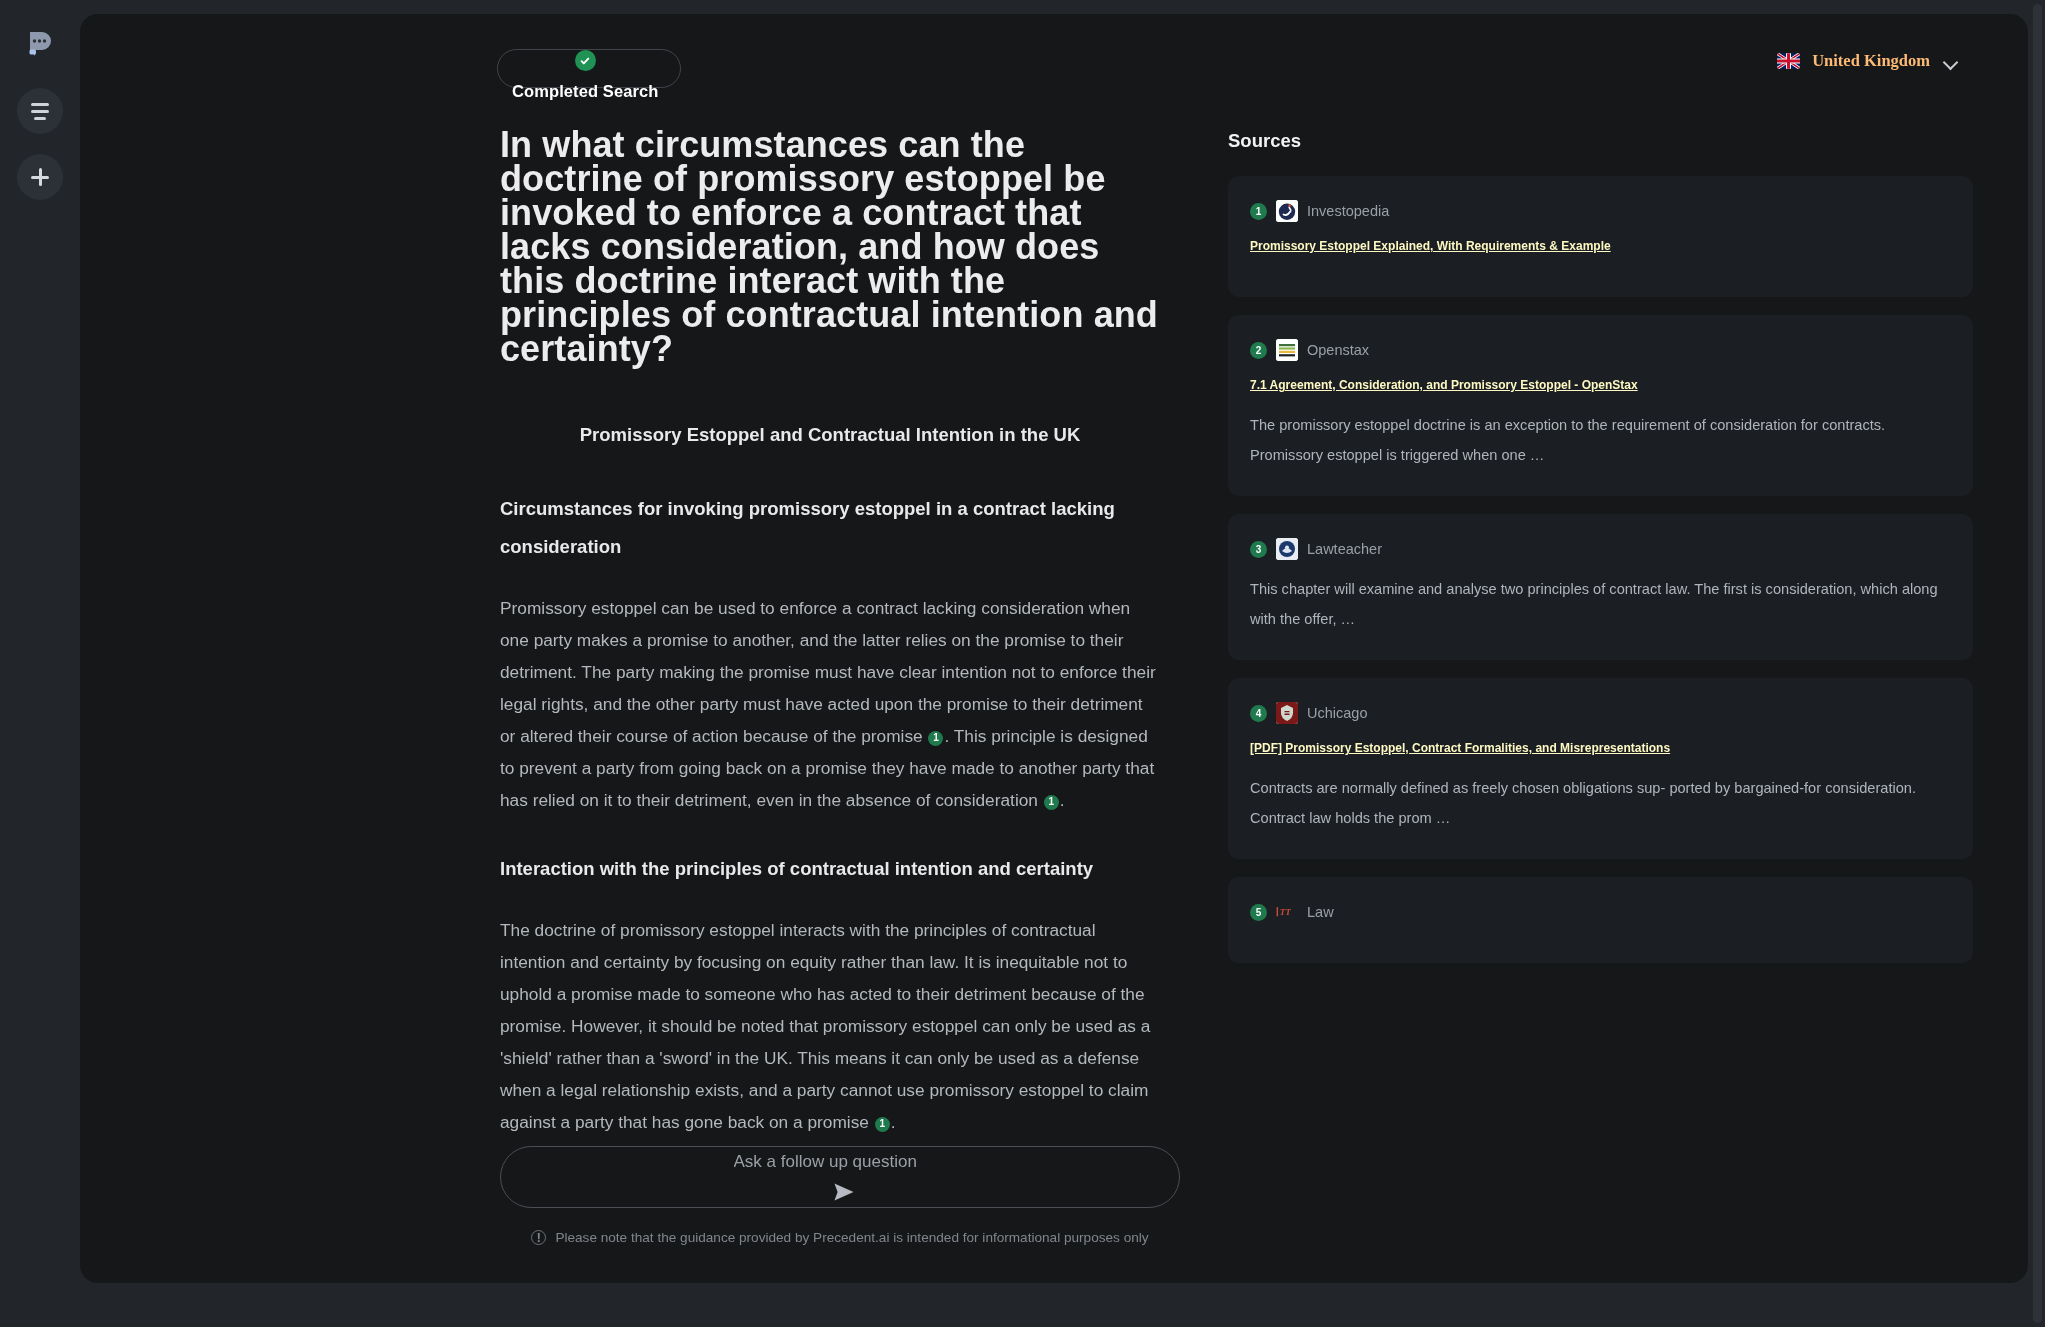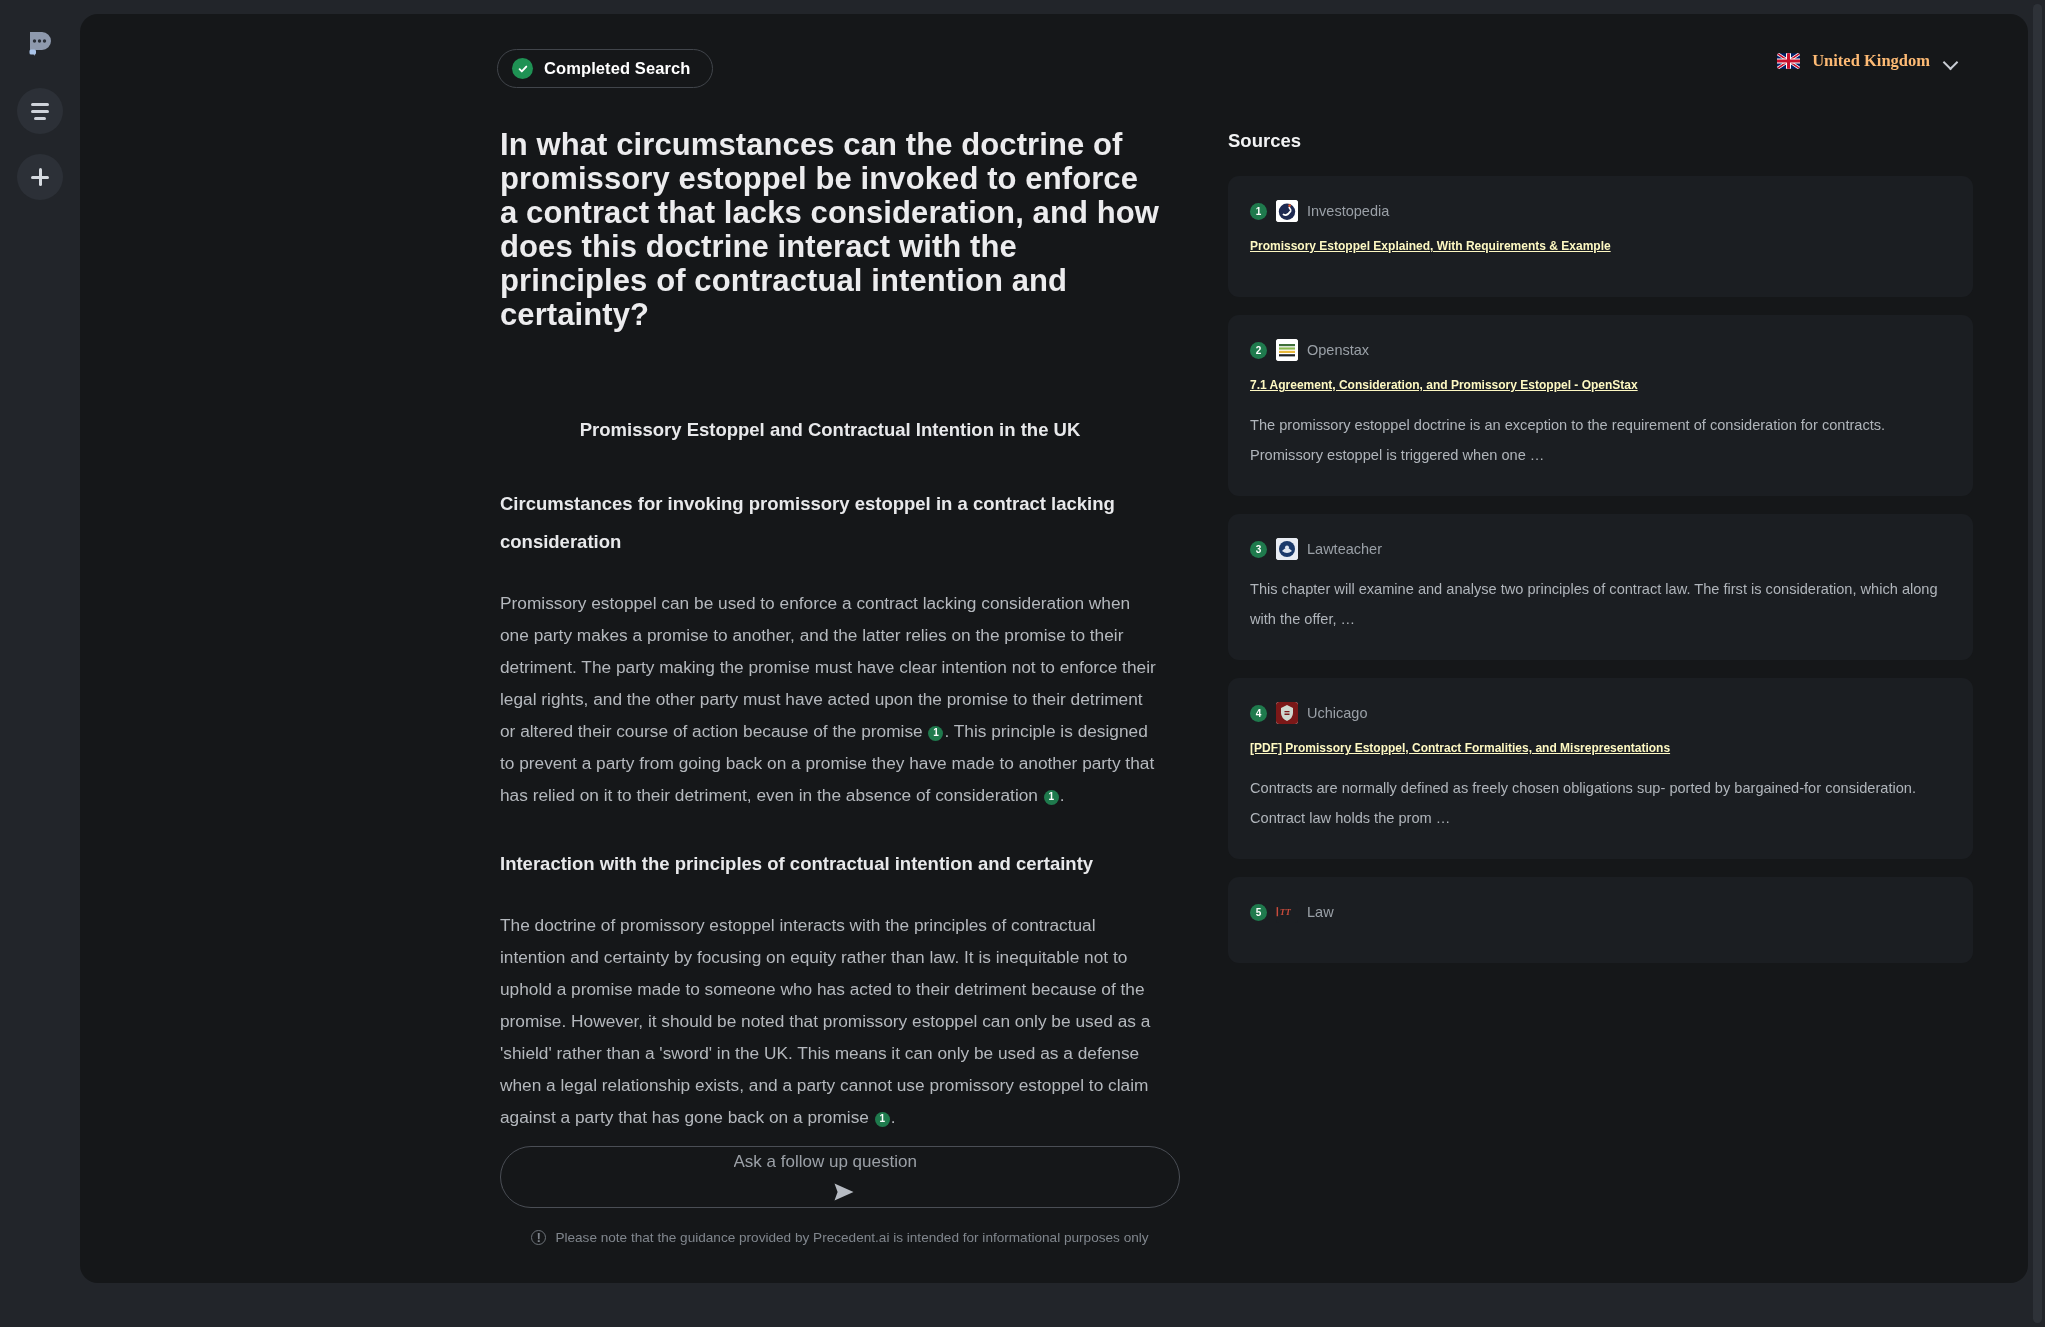--- a/index.html
+++ b/index.html
@@ -83,20 +83,21 @@
     top: 35px;
     height: 39px;
     display: inline-flex;
     align-items: center;
     gap: 11px;
     padding: 0 22px 0 14px;
     border: 1px solid #41454b;
     border-radius: 999px;
     background: transparent;
     cursor: pointer;
+    flex-direction: column;
   }
   .check-circle {
     width: 21px; height: 21px; border-radius:50%;
     background: #1f9254;
     display: flex; align-items:center; justify-content:center;
     flex: 0 0 21px;
   }
   .check-circle svg { display:block; }
   .status-pill span {
     font-size: 16.5px;
@@ -152,26 +153,26 @@
   }
 
   .article {
     width: 680px;
     flex: 0 0 680px;
     padding-top: 34px;
     padding-right: 20px;
   }
 
   h1.question {
-    font-size: 31px;
+    font-size: 36px;
     line-height: 34px;
     font-weight: 700;
     color: #ececee;
     letter-spacing: .1px;
-    margin-bottom: 85px;
+    margin-bottom: 56px;
   }
 
   h2.sec-h2 {
     font-size: 18.5px;
     line-height: 26px;
     font-weight: 700;
     color: #e8e9eb;
     margin-bottom: 42px;
     text-align: center;
   }

